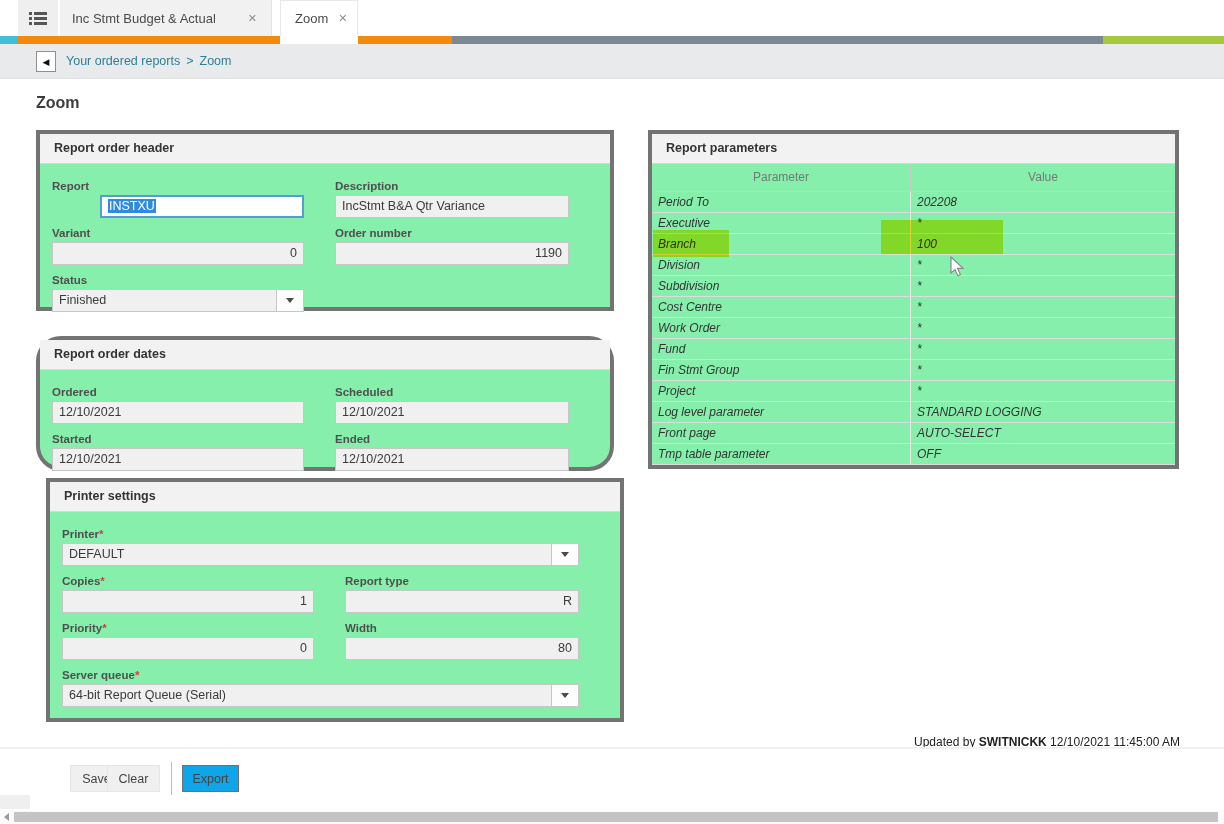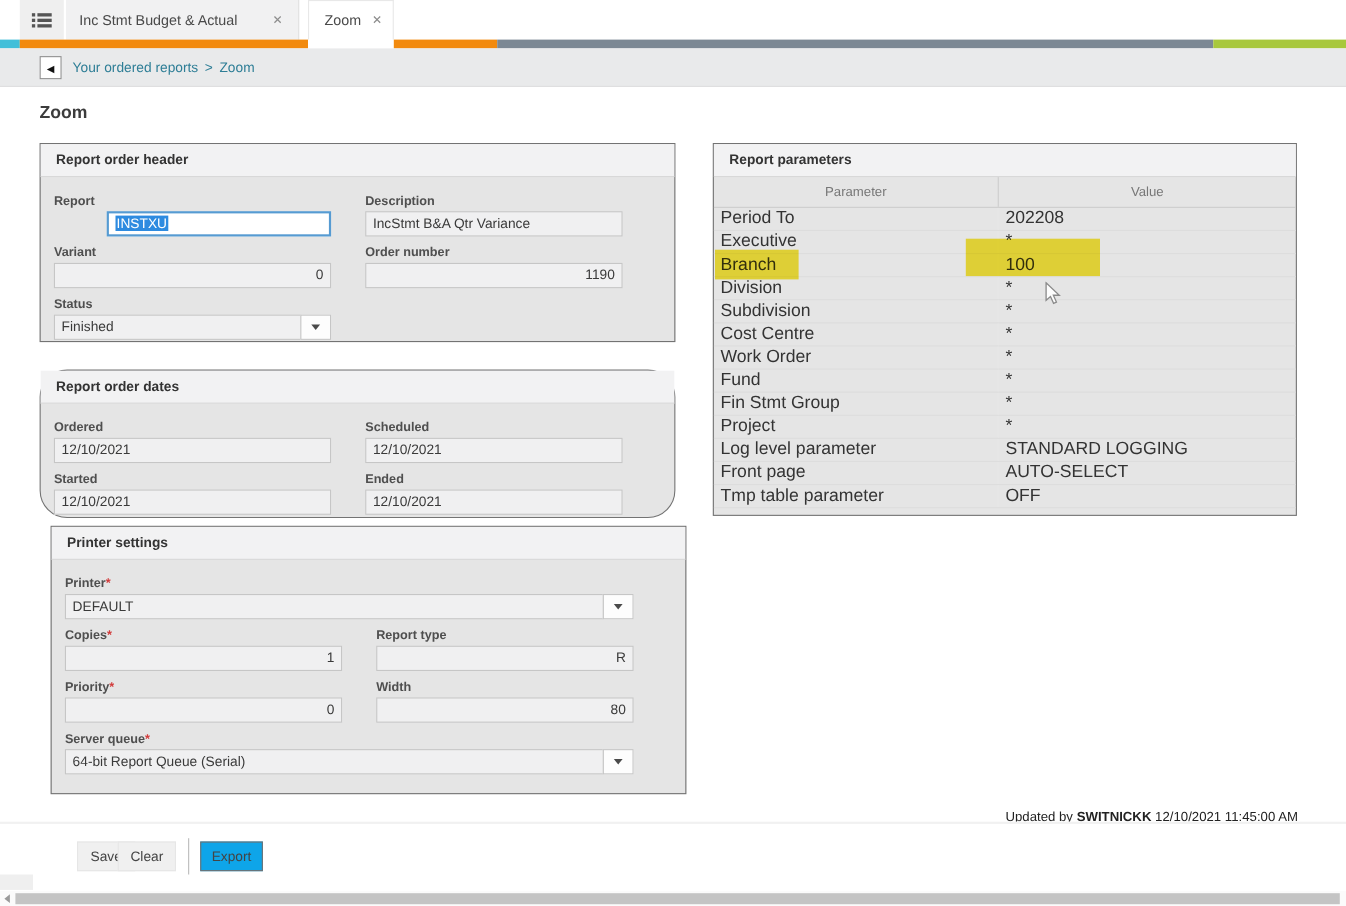--- a/index.html
+++ b/index.html
@@ -24,21 +24,21 @@
               background:#e9eaeb; border-bottom:1px solid #dedede; }
   .backbtn { position:absolute; left:36px; top:7px; width:20px; height:21px; background:#ffffff;
              border:1px solid #8f8f8f; display:flex; align-items:center; justify-content:center;
              font-size:9px; color:#111; cursor:pointer; }
   .crumbs { position:absolute; left:66px; top:0; height:35px; line-height:35px;
             font-size:12.5px; color:#2e7e96; }
   .crumbs .sep { color:#2e7e96; padding:0 6px; }
   .crumb-link { cursor:pointer; }
   
   .page-title { position:absolute; left:36px; top:94px; font-size:16px; font-weight:bold; color:#3c3c3c; }
-  .panel { position:absolute; background:#e5e5e5; border:1px solid #737373; }
+  .panel { position:absolute; background:#86efac; border:4px solid #737373; }
   .panel-h { height:30px; background:#f2f2f3; border-bottom:1px solid #d8d8d8; font-weight:bold;
              font-size:12.5px; color:#333; line-height:29px; padding-left:14px; }
   .panel-b { padding:16px 12px 10px 12px; }
   #panel-roh     { left:36px;  top:130px; width:578px; height:181px; }
   #panel-dates   { left:36px;  top:336px; width:578px; height:135px;border-radius:25px; }
   #panel-printer { left:46px;  top:478px; width:578px; height:244px; }
   #panel-params  { left:648px; top:130px; width:531px; height:339px; }
   .fgrid { display:grid; grid-template-columns:252px 234px; column-gap:31px; }
   .field { margin-bottom:9px; }
   .field .lbl { display:block; font-size:11.5px; font-weight:bold; color:#4f4f4f; margin-bottom:3px; }
@@ -53,21 +53,21 @@
   .dd .ddbtn { width:28px; height:23px; background:#fdfdfd; border:1px solid #c6c6c6; margin-left:-1px;
                display:flex; align-items:center; justify-content:center; cursor:pointer; }
   .arrow-down { width:0; height:0; border-left:4px solid transparent; border-right:4px solid transparent;
                 border-top:5px solid #4a4a4a; }
   .span2 { grid-column:1 / span 2; }
   
   .colhead { display:flex; height:28px; border-bottom:1px solid #cccccc; font-size:12px; color:#777; }
   .colhead .ch { line-height:27px; text-align:center; }
   .ch-param { width:259px; border-right:1px solid #cccccc; }
   .ch-value { flex:1; }
-  .prow { display:flex; height:21px; border-bottom:1px solid #dddddd; font-size:16px; color:#333; }
+  .prow { display:flex; height:21px; border-bottom:1px solid #dddddd; font-size:12px; color:#333;font-style:italic; }
   .pcell { line-height:20px; padding-left:6px; overflow:hidden; white-space:nowrap; }
   .pname { width:259px; border-right:1px solid #e7e7e7; }
   .pval { flex:1; }
   .hl { position:absolute; background:#f8e73c; mix-blend-mode:multiply; pointer-events:none; z-index:5; }
   .hl-branch-name  { left:1px;   top:96px; width:76px;  height:27px; }
   .hl-branch-value { left:229px; top:86px; width:122px; height:34px; }
   
   .updatedby { position:absolute; right:44px; top:735px; height:12px; overflow:hidden;
                font-size:12px; color:#222; white-space:nowrap; }
   .content-edge { position:absolute; left:0; top:747px; width:1224px; height:2px; background:#f1f1f1; }

